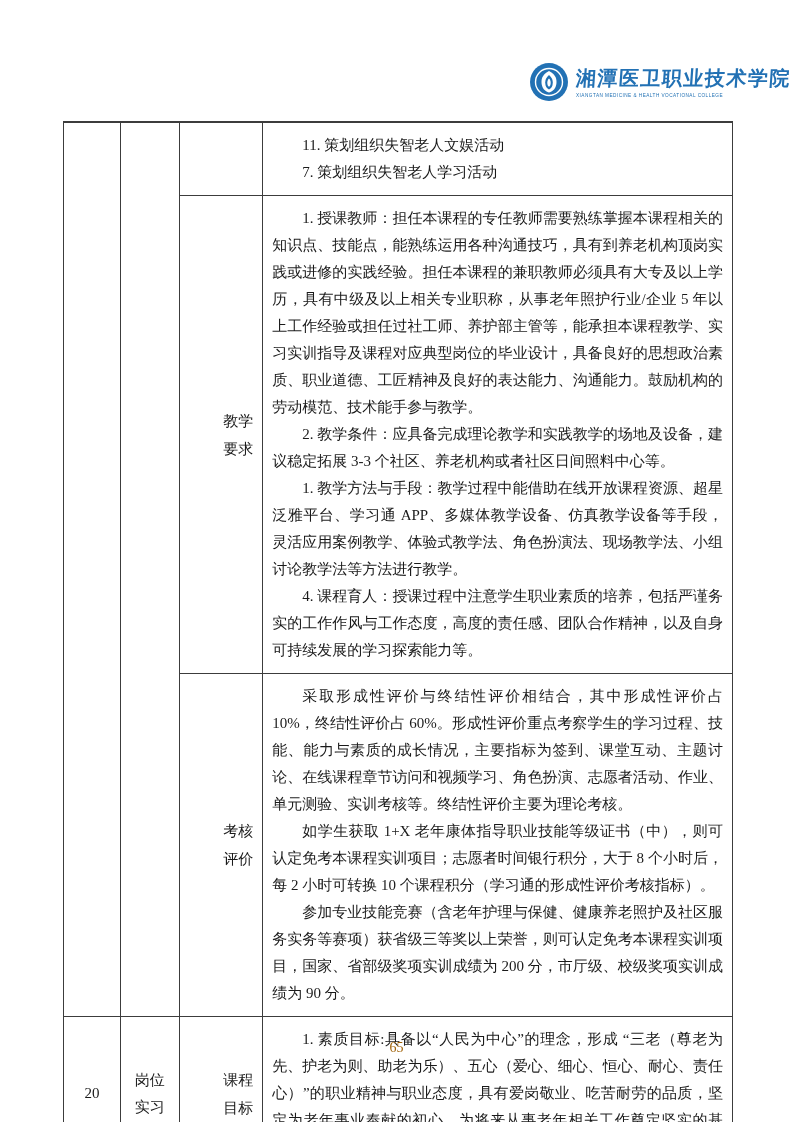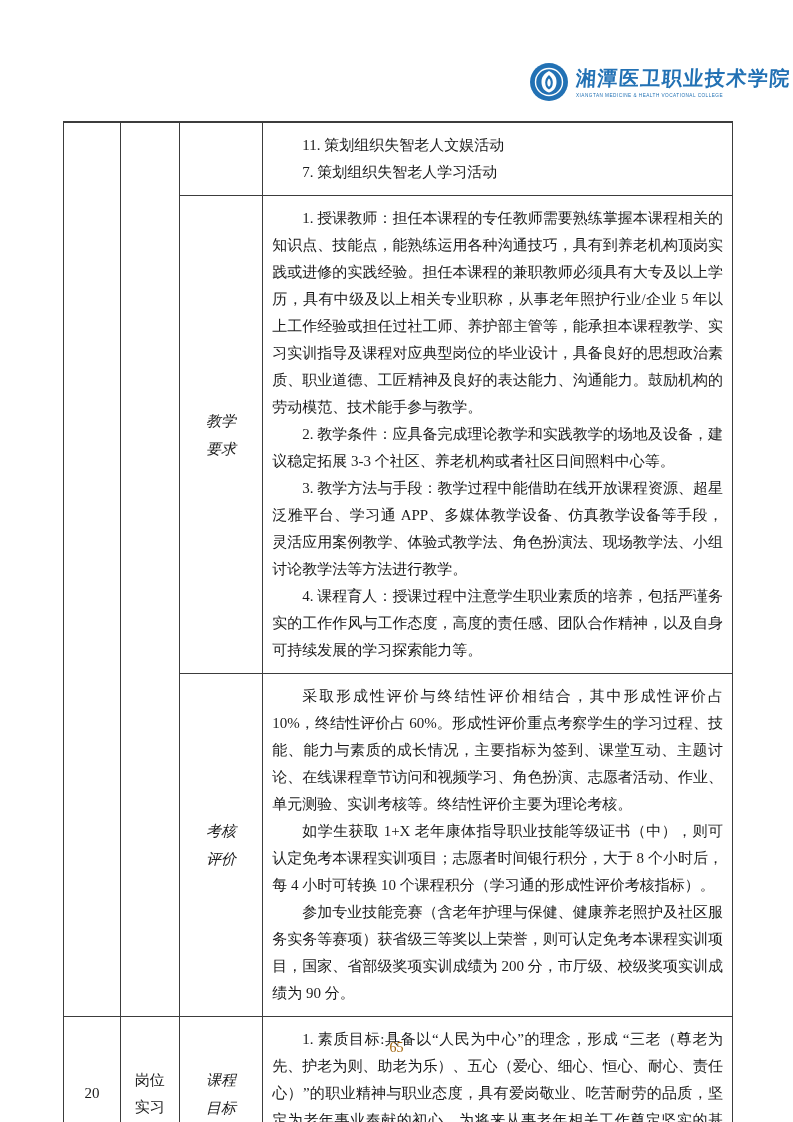--- a/index.html
+++ b/index.html
@@ -70,22 +70,21 @@
   .col-course  { width: 57px; }
   .col-label   { width: 81px; }
   .col-content { width: 455px; }
 
   td.cell-center {
     text-align: center;
   }
   .label-two-line {
     white-space: pre-line;
     line-height: 28px;
-    text-align: center;
-    font-style: italic;
+    text-align: right;
   }
   td.cell-content {
     vertical-align: top;
     padding: 1px 5px 1px 2px;
     text-align: justify;
   }
   td.cell-content p {
     text-indent: 2em;
     text-align: justify;
   }
@@ -132,32 +131,32 @@
           </td>
     </tr>
     <tr>
       <td class="col-label cell-center">
         <div class="label-two-line">教学
 要求</div>
       </td>
       <td class="col-content cell-content" style="height:437px">
             <p>1. 授课教师：担任本课程的专任教师需要熟练掌握本课程相关的知识点、技能点，能熟练运用各种沟通技巧，具有到养老机构顶岗实践或进修的实践经验。担任本课程的兼职教师必须具有大专及以上学历，具有中级及以上相关专业职称，从事老年照护行业/企业 5 年以上工作经验或担任过社工师、养护部主管等，能承担本课程教学、实习实训指导及课程对应典型岗位的毕业设计，具备良好的思想政治素质、职业道德、工匠精神及良好的表达能力、沟通能力。鼓励机构的劳动模范、技术能手参与教学。</p>
             <p>2. 教学条件：应具备完成理论教学和实践教学的场地及设备，建议稳定拓展 3-3 个社区、养老机构或者社区日间照料中心等。</p>
-            <p>3. 教学方法与手段：教学过程中能借助在线开放课程资源、超星泛雅平台、学习通 APP、多媒体教学设备、仿真教学设备等手段，灵活应用案例教学、体验式教学法、角色扮演法、现场教学法、小组讨论教学法等方法进行教学。</p>
+            <p>1. 教学方法与手段：教学过程中能借助在线开放课程资源、超星泛雅平台、学习通 APP、多媒体教学设备、仿真教学设备等手段，灵活应用案例教学、体验式教学法、角色扮演法、现场教学法、小组讨论教学法等方法进行教学。</p>
             <p>4. 课程育人：授课过程中注意学生职业素质的培养，包括严谨务实的工作作风与工作态度，高度的责任感、团队合作精神，以及自身可持续发展的学习探索能力等。</p>
           </td>
     </tr>
     <tr>
       <td class="col-label cell-center">
         <div class="label-two-line">考核
 评价</div>
       </td>
       <td class="col-content cell-content" style="height:302px">
             <p>采取形成性评价与终结性评价相结合，其中形成性评价占 10%，终结性评价占 60%。形成性评价重点考察学生的学习过程、技能、能力与素质的成长情况，主要指标为签到、课堂互动、主题讨论、在线课程章节访问和视频学习、角色扮演、志愿者活动、作业、单元测验、实训考核等。终结性评价主要为理论考核。</p>
-            <p>如学生获取 1+X 老年康体指导职业技能等级证书（中），则可认定免考本课程实训项目；志愿者时间银行积分，大于 8 个小时后，每 4 小时可转换 10 个课程积分（学习通的形成性评价考核指标）。</p>
+            <p>如学生获取 1+X 老年康体指导职业技能等级证书（中），则可认定免考本课程实训项目；志愿者时间银行积分，大于 8 个小时后，每 2 小时可转换 10 个课程积分（学习通的形成性评价考核指标）。</p>
             <p>参加专业技能竞赛（含老年护理与保健、健康养老照护及社区服务实务等赛项）获省级三等奖以上荣誉，则可认定免考本课程实训项目，国家、省部级奖项实训成绩为 200 分，市厅级、校级奖项实训成绩为 90 分。</p>
           </td>
     </tr>
     <tr class="r-bottom">
       <td class="col-hours cell-center">20</td>
       <td class="col-course cell-center">岗位实习</td>
       <td class="col-label cell-center">
         <div class="label-two-line">课程
 目标</div>
       </td>

